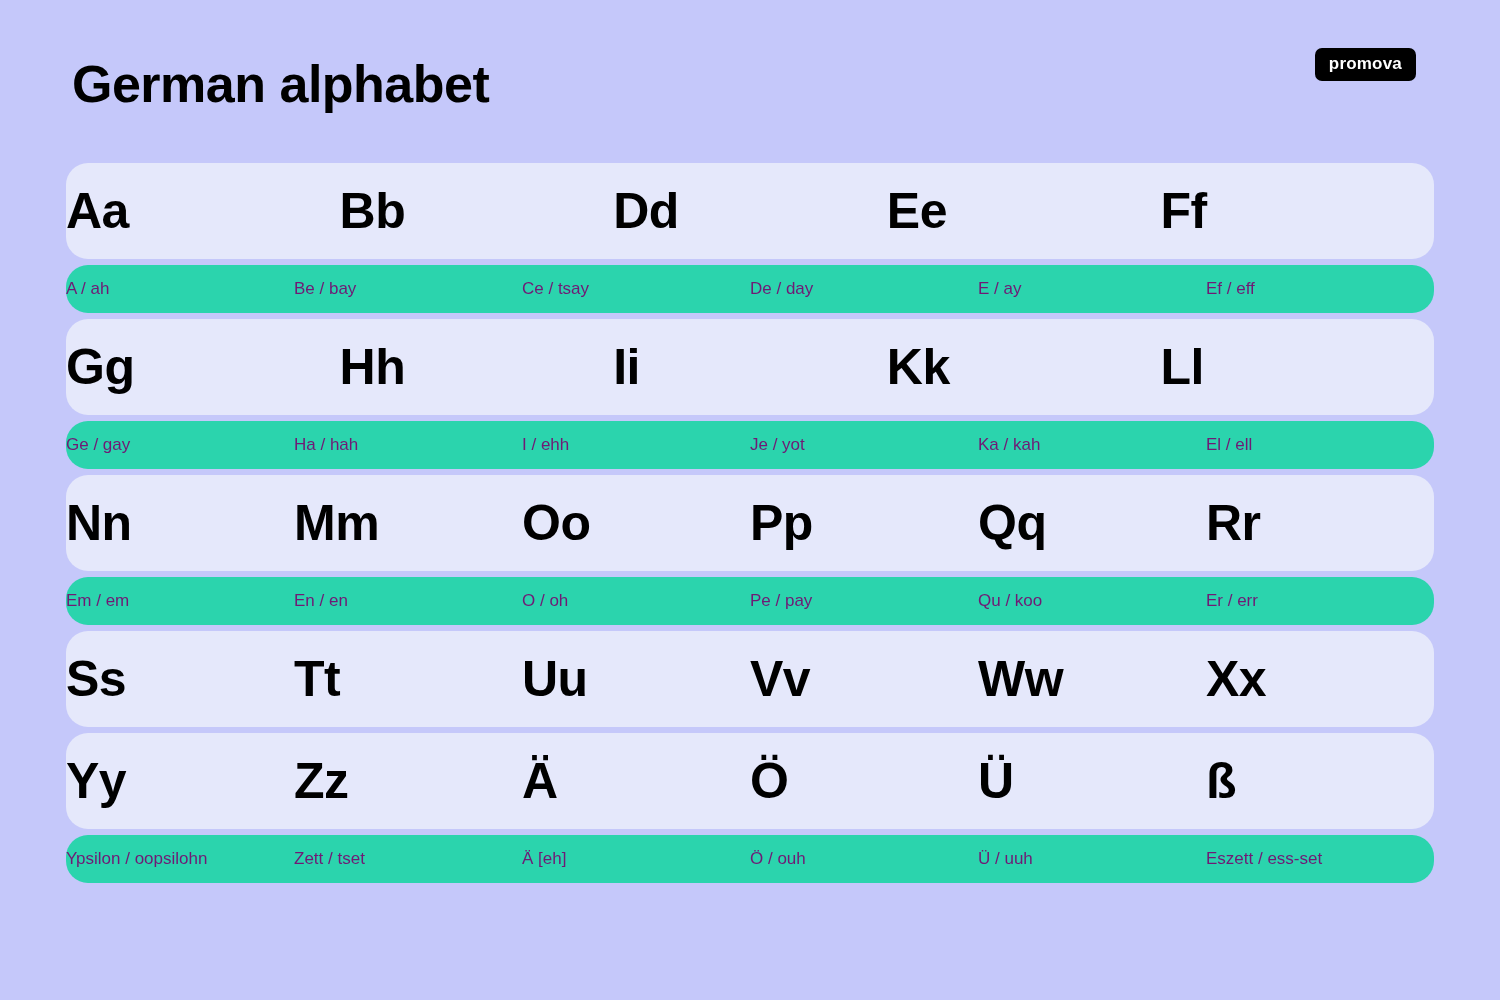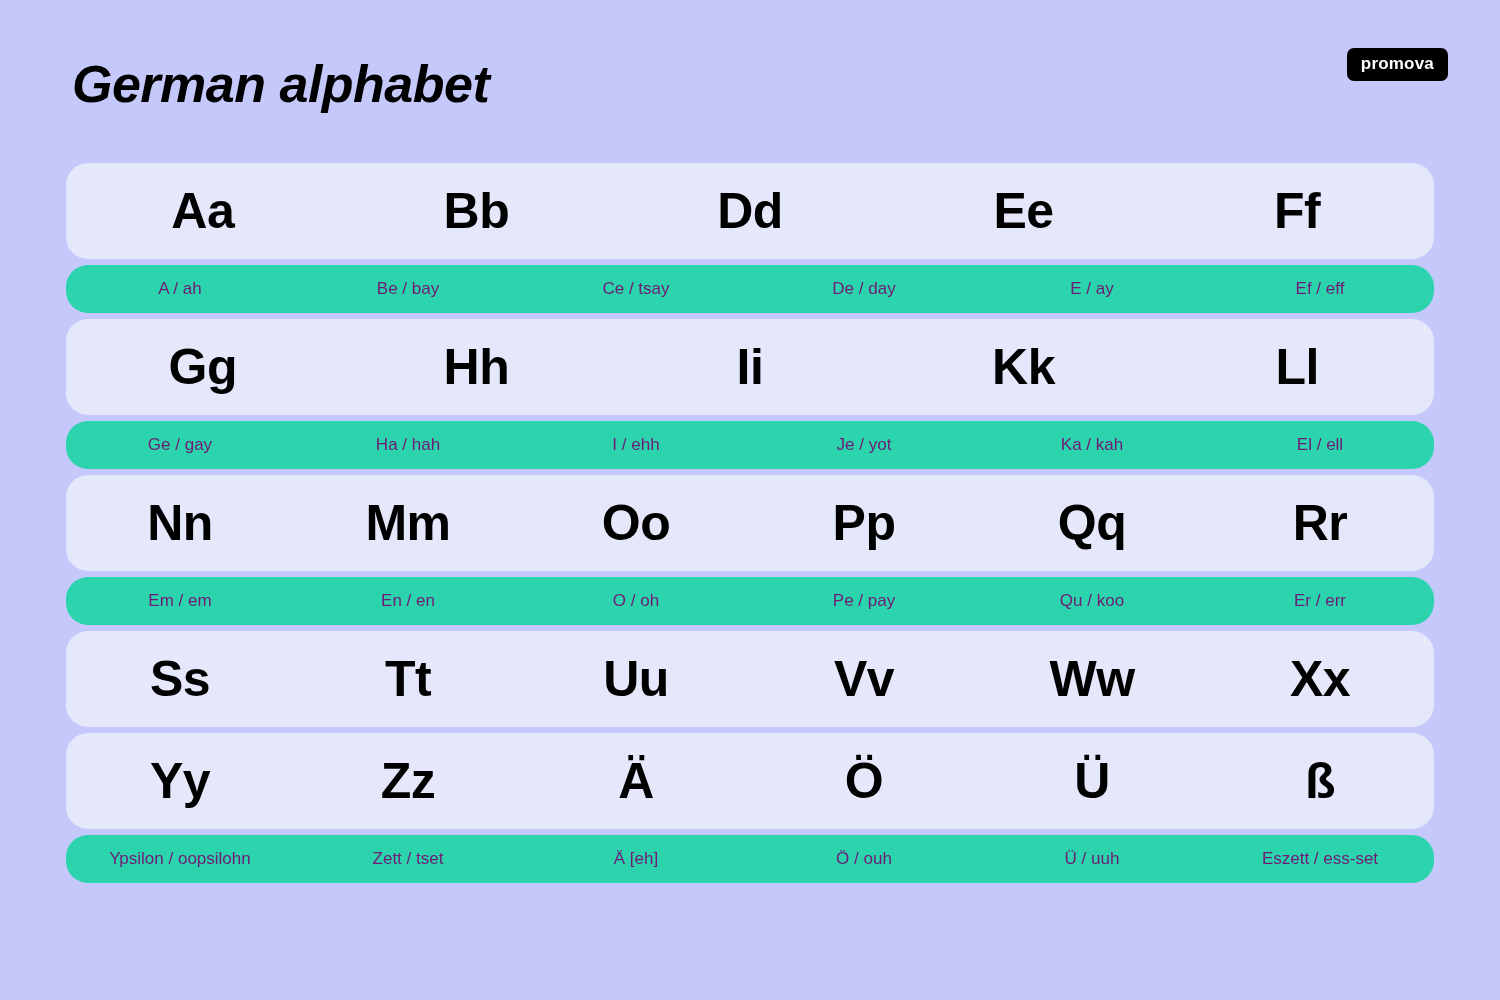--- a/index.html
+++ b/index.html
@@ -15,25 +15,24 @@
     position: relative;
   }
   .page-title {
     position: absolute;
     left: 72px;
     top: 54px;
     font-size: 52px;
     font-weight: bold;
     color: #000000;
     letter-spacing: -0.5px;
-    font-style: italic;
   }
   .logo {
     position: absolute;
-    right: 52px;
+    right: 84px;
     top: 48px;
     background: #000000;
     color: #ffffff;
     font-size: 17px;
     font-weight: bold;
     padding: 6px 14px 7px 14px;
     border-radius: 7px;
     letter-spacing: 0.2px;
   }
   .table-wrap {
@@ -53,21 +52,20 @@
   .sounds-row {
     background: #2BD4AD;
     border-radius: 22px;
     display: flex;
     height: 48px;
     align-items: center;
     margin-bottom: 6px;
   }
   .cell {
     flex: 1 1 0;
-    text-align: center;
   }
   .letter {
     font-size: 50px;
     font-weight: bold;
     color: #000000;
     letter-spacing: -0.5px;
   }
   .sound {
     font-size: 17px;
     color: #701a75;

